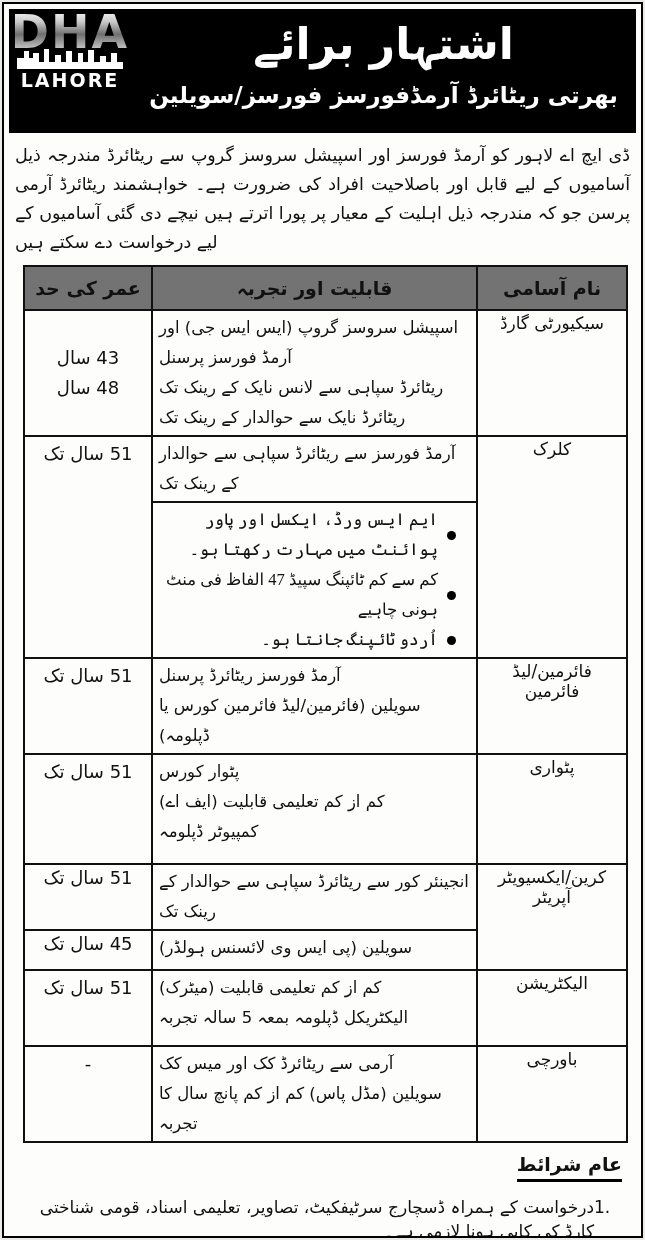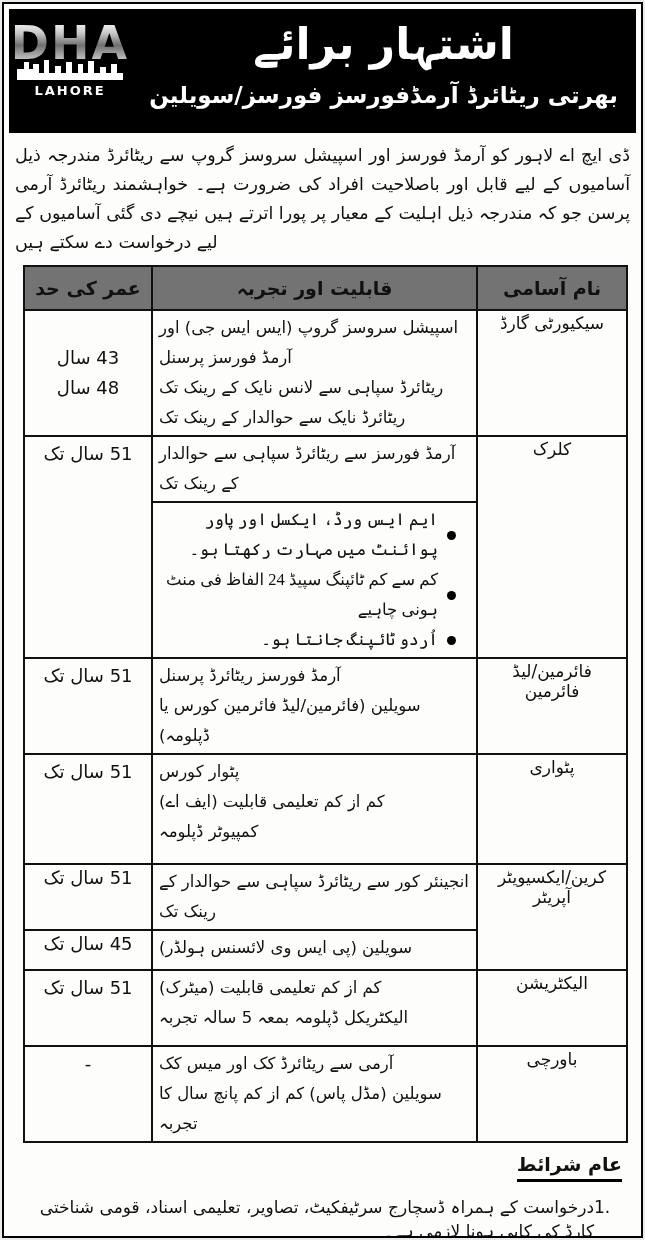--- a/index.html
+++ b/index.html
@@ -31,29 +31,29 @@
     font-size:44px;font-weight:bold;line-height:58px;
     direction:rtl;
   }
   .h-sub{
     font-size:23px;font-weight:bold;line-height:44px;
     direction:rtl;
   }
   .logo{
     width:122px;flex:none;
     display:flex;flex-direction:column;align-items:center;
-    padding-top:11px;
+    padding-top:0;
   }
   .logo-dha{
     font-size:46px;font-weight:bold;line-height:46px;letter-spacing:2px;
     background:linear-gradient(180deg,#ffffff 0%,#c9c9c9 28%,#6f6f6f 55%,#e8e8e8 100%);
     -webkit-background-clip:text;background-clip:text;color:transparent;
   }
   .skyline{width:106px;height:24px;margin-top:-10px;}
-  .logo-city{font-size:13px;font-weight:bold;letter-spacing:2px;color:#fff;line-height:22px;}
+  .logo-city{font-size:19px;font-weight:bold;letter-spacing:2px;color:#fff;line-height:22px;}
   
   .intro{
     direction:rtl;
     margin:8px 6px 6px 6px;
     font-size:17.5px;line-height:29px;
     text-align:justify;text-align-last:left;
   }
   
   table.jobs{
     border-collapse:collapse;
@@ -178,21 +178,21 @@
           </td>
         </tr>
         <tr>
           <td class="qual-cell">
             <div class="qual-line bulleted">
               <span class="bullet"></span>
               <span>ایم ایس ورڈ، ایکسل اور پاور پوائنٹ میں مہارت رکھتا ہو۔</span>
             </div>
             <div class="qual-line bulleted">
               <span class="bullet"></span>
-              <span>کم سے کم ٹائپنگ سپیڈ 24 الفاظ فی منٹ ہونی چاہیے</span>
+              <span>کم سے کم ٹائپنگ سپیڈ 47 الفاظ فی منٹ ہونی چاہیے</span>
             </div>
             <div class="qual-line bulleted">
               <span class="bullet"></span>
               <span>اُردو ٹائپنگ جانتا ہو۔</span>
             </div>
           </td>
         </tr>
         <tr>
           <td class="post-cell" rowspan="1">فائرمین/لیڈ فائرمین</td>
           <td class="qual-cell">

